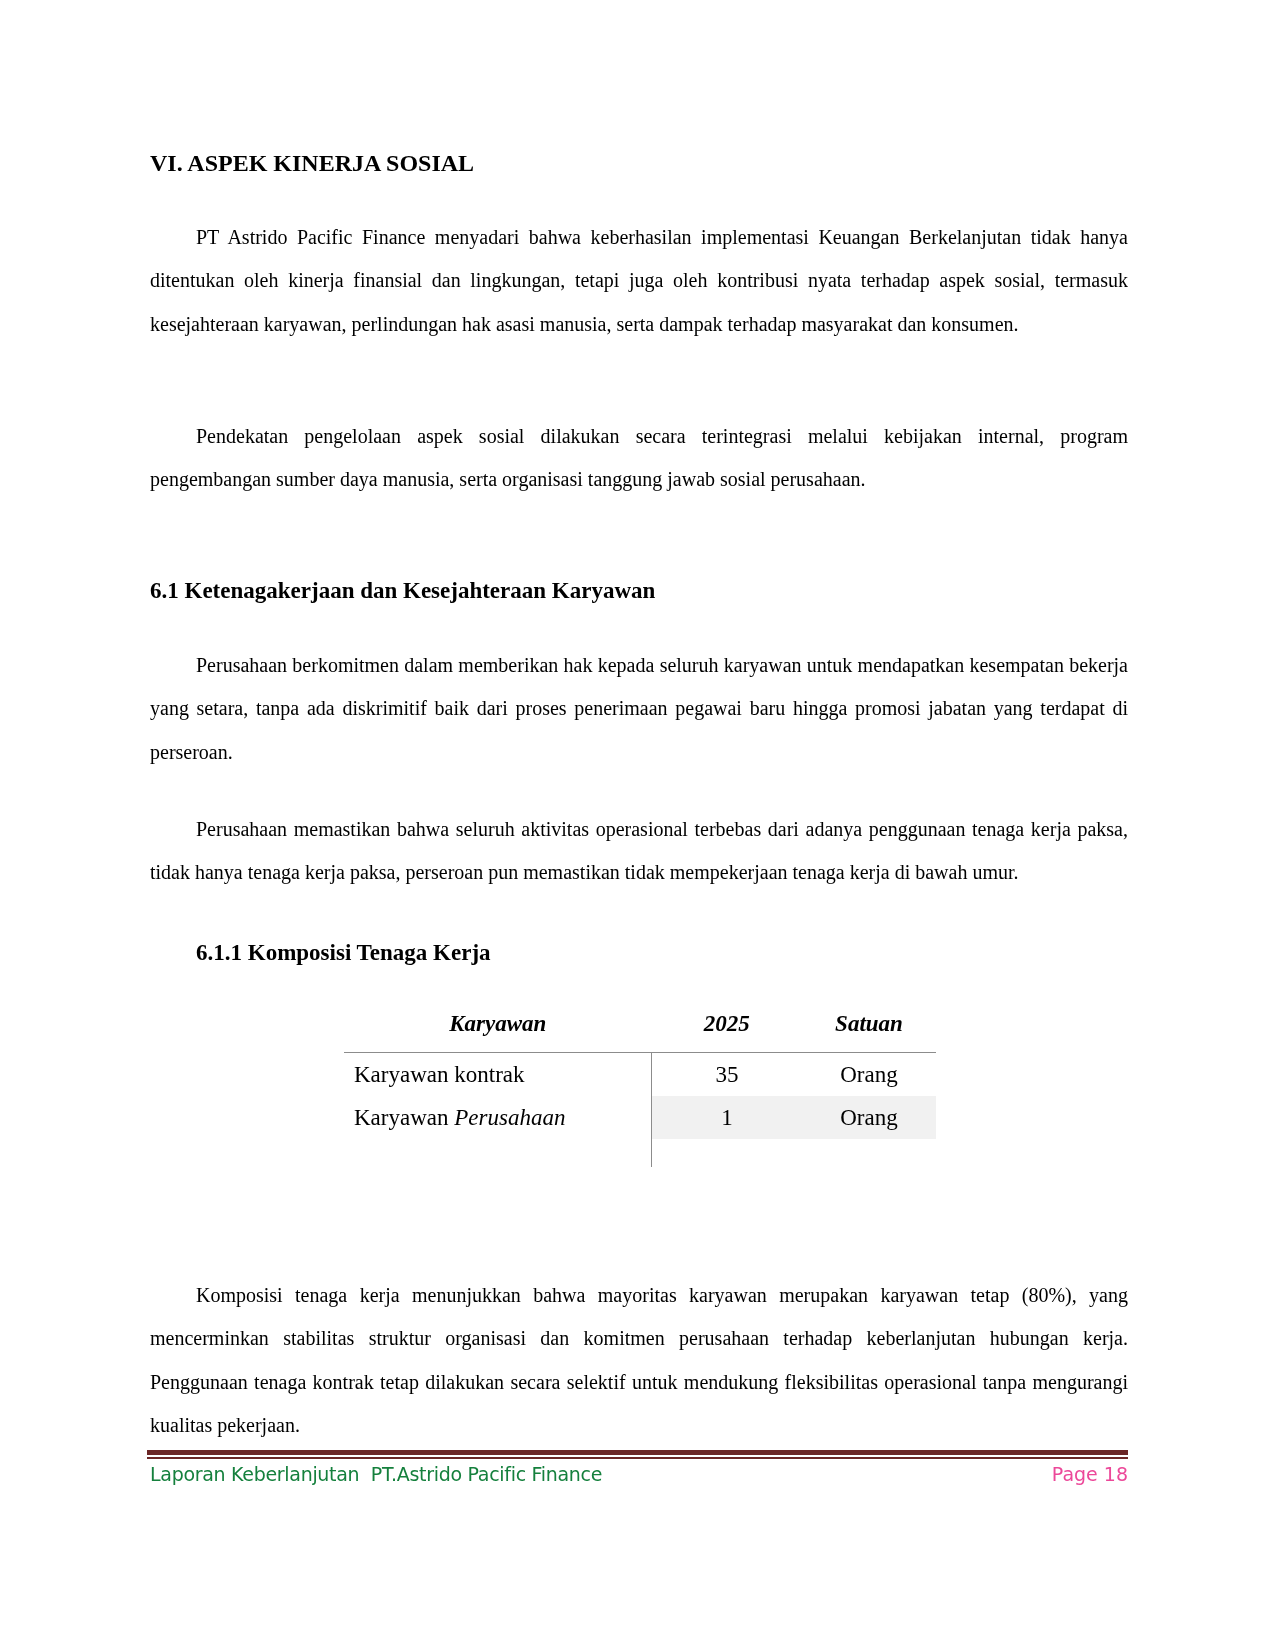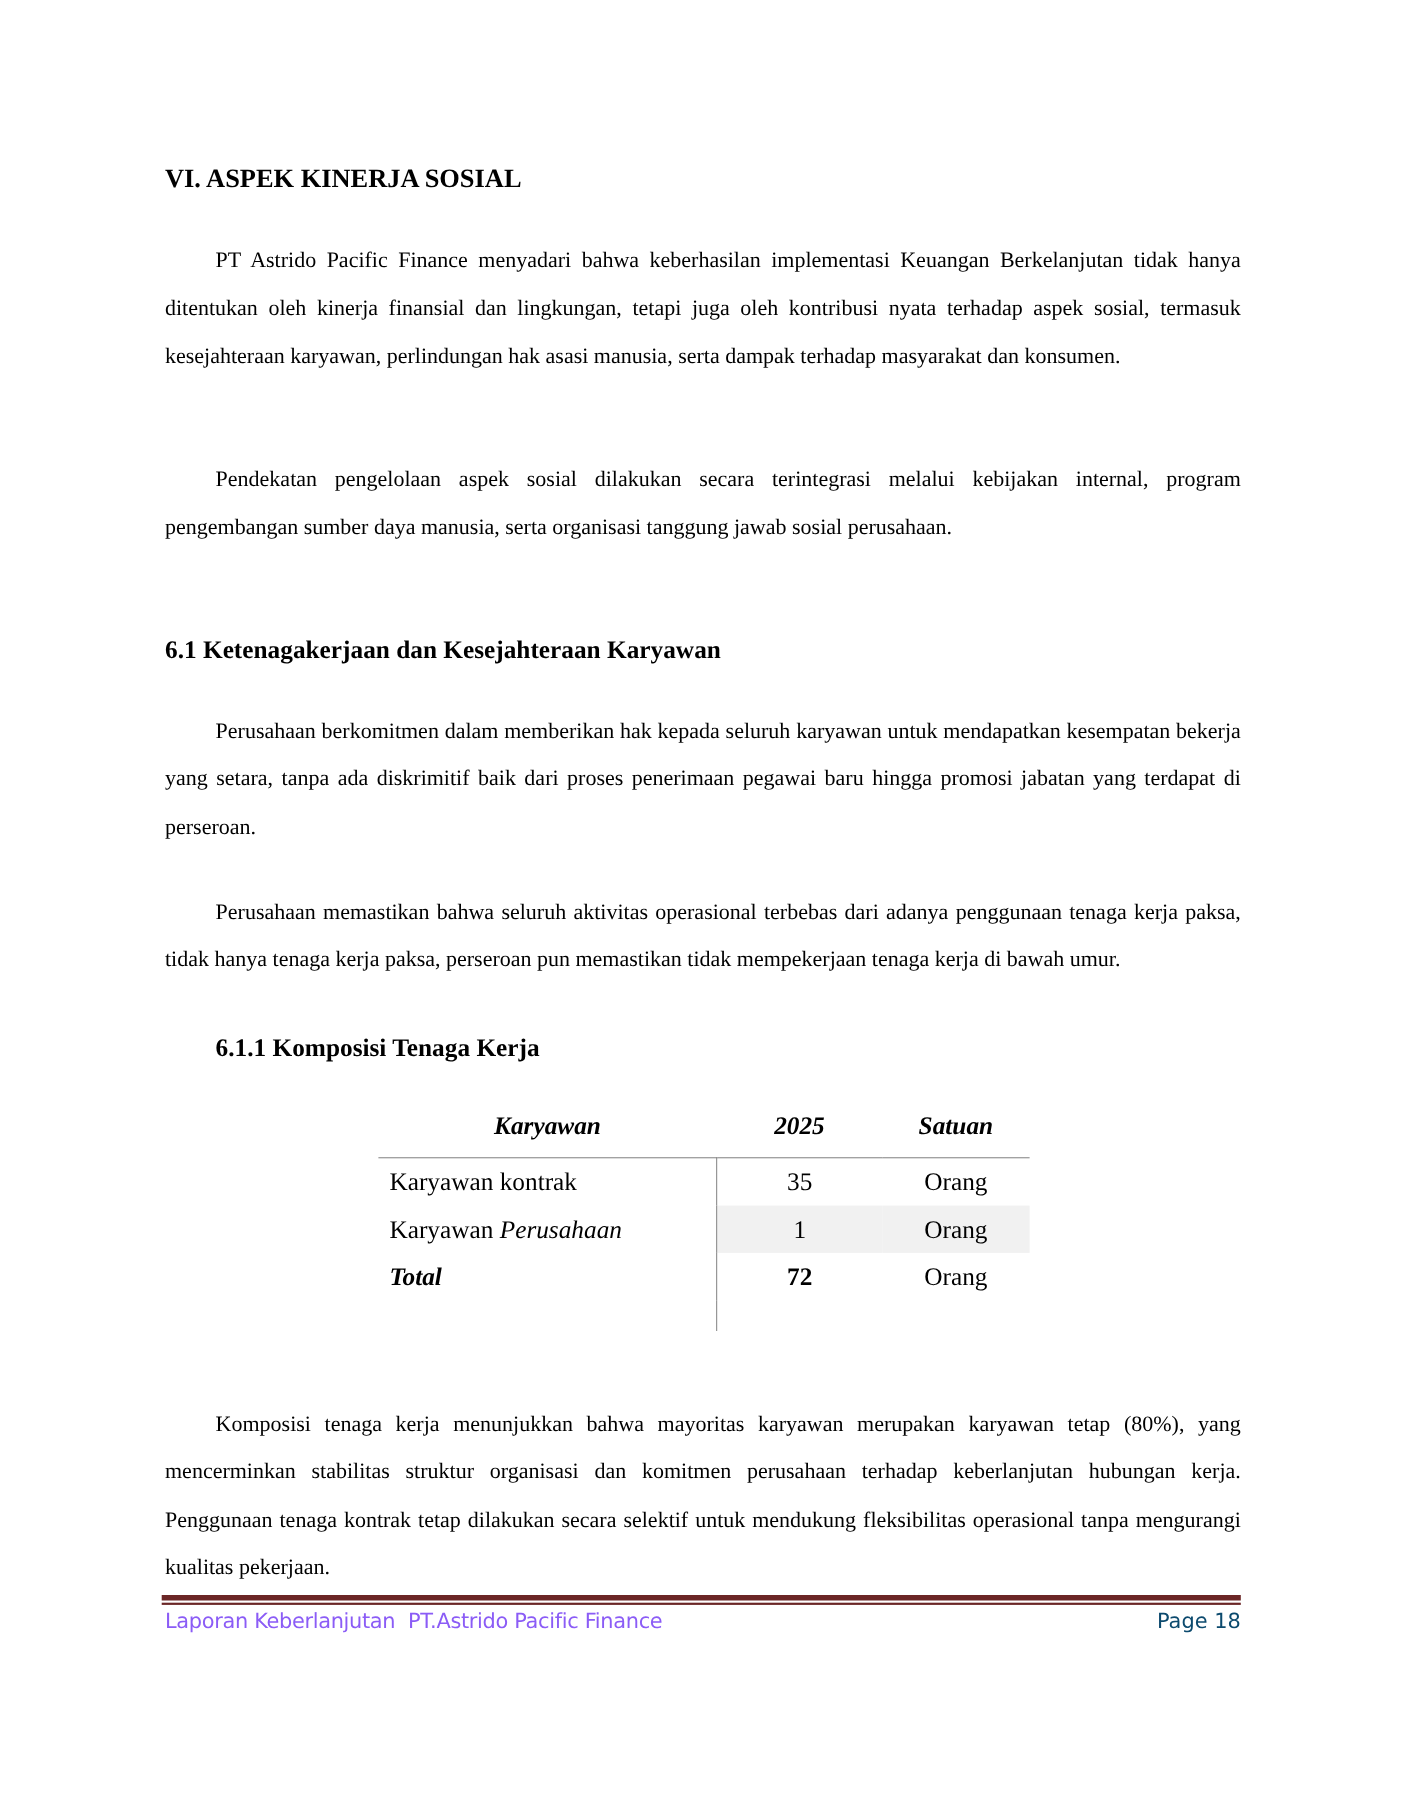--- a/index.html
+++ b/index.html
@@ -22,23 +22,23 @@
                            border-right:1.5px solid #8c8c8c; }
   table.komposisi td.val { width:150px; text-align:center; }
   table.komposisi td.unit { text-align:center; }
   table.komposisi tr.shaded td.val, table.komposisi tr.shaded td.unit { background:#f1f1f1; }
   table.komposisi tr.total td.cat { font-style:italic; font-weight:bold; }
   table.komposisi tr.total td.val { font-weight:bold; }
   table.komposisi tr.spacer td { height:28px; }
   .rule-thick { position:absolute; left:147px; top:1450px; width:981px; height:5px; background:#6b2626; }
   .rule-thin  { position:absolute; left:147px; top:1457px; width:981px; height:1.5px; background:#6b2626; }
   .footer-left { position:absolute; left:150px; top:1463px; font-family:"DejaVu Sans", sans-serif;
-                 font-size:19px; color:#8b5cf6; letter-spacing:-0.3px; }
+                 font-size:19px; color:#15803d; letter-spacing:-0.3px; }
   .footer-right { position:absolute; right:147px; top:1463px; font-family:"DejaVu Sans", sans-serif;
-                  font-size:19px; color:#0c4a6e; }
+                  font-size:19px; color:#ec4899; }
   em.it { font-style:italic; }
 </style>
 </head>
 <body>
 
 <div class="page">
   <div class="h1">VI. ASPEK KINERJA SOSIAL</div>
 
   <div class="para" style="top:216px;"><span class="indent"></span><span>PT Astrido Pacific Finance menyadari bahwa keberhasilan implementasi Keuangan Berkelanjutan tidak hanya ditentukan oleh kinerja finansial dan lingkungan, tetapi juga oleh kontribusi nyata terhadap aspek sosial, termasuk kesejahteraan karyawan, perlindungan hak asasi manusia, serta dampak terhadap masyarakat dan konsumen.</span></div>
 
@@ -64,25 +64,20 @@
       <tr>
         <td class="cat"><span>Karyawan kontrak</span></td>
         <td class="val">35</td>
         <td class="unit">Orang</td>
       </tr>
       <tr class="shaded">
         <td class="cat"><span>Karyawan </span><em class="it">Perusahaan</em></td>
         <td class="val">1</td>
         <td class="unit">Orang</td>
       </tr>
-      <tr class="total">
-        <td class="cat">Total</td>
-        <td class="val">72</td>
-        <td class="unit">Orang</td>
-      </tr>
       <tr class="spacer">
         <td class="cat"></td>
         <td></td>
         <td></td>
       </tr>
     </tbody>
   </table>
 
   <div class="para" style="top:1274px;"><span class="indent"></span><span>Komposisi tenaga kerja menunjukkan bahwa mayoritas karyawan merupakan karyawan tetap (80%), yang mencerminkan stabilitas struktur organisasi dan komitmen perusahaan terhadap keberlanjutan hubungan kerja. Penggunaan tenaga kontrak tetap dilakukan secara selektif untuk mendukung fleksibilitas operasional tanpa mengurangi kualitas pekerjaan.</span></div>
 </div>

